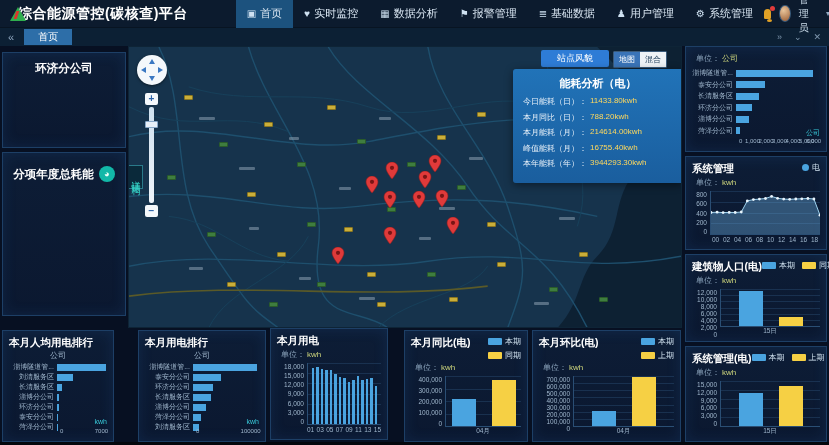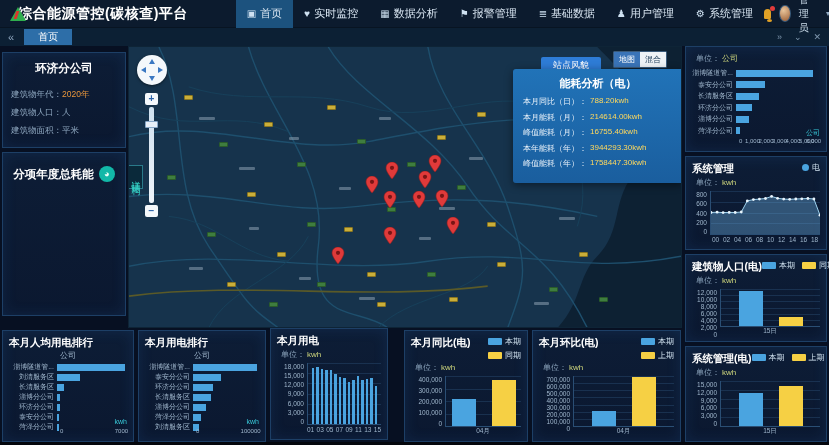--- a/index.html
+++ b/index.html
@@ -28,21 +28,21 @@
 .tab{background:#2d6ea8;color:#fff;font-size:10px;padding:0 14px;height:16px;display:flex;align-items:center}
 .tab-right{margin-left:auto;display:flex;gap:12px;color:#7e96ad;font-size:9px}
 
 .panel{position:absolute;background:linear-gradient(180deg,#0d1d36,#0b1830);border:1px solid #1d3f66;box-shadow:inset 0 0 14px rgba(40,100,170,.18);padding:5px 6px;display:flex;flex-direction:column}
 .pl1{left:2px;top:52px;width:124px;height:96px}
 .pl2{left:2px;top:152px;width:124px;height:164px}
 .pr1{left:685px;top:46px;width:142px;height:106px}
 .pr2{left:685px;top:156px;width:142px;height:94px}
 .pr3{left:685px;top:254px;width:142px;height:88px}
 .pr4{left:685px;top:346px;width:142px;height:96px}
-.pb1{left:2px;top:330px;width:132px;height:112px}
+.pb1{left:2px;top:330px;width:112px;height:112px}
 .pb2{left:138px;top:330px;width:128px;height:112px}
 .pb3{left:270px;top:328px;width:118px;height:112px}
 .pb4{left:404px;top:330px;width:124px;height:112px}
 .pb5{left:532px;top:330px;width:149px;height:112px}
 .p-head{display:flex;align-items:flex-start;min-height:13px}
 .p-title{font-size:10.5px;font-weight:bold;color:#fff;white-space:nowrap}
 .p-sub{font-size:8px;color:#8fa8c0;margin:1px 0 3px 4px}
 .p-sub .uv{color:#ccd47c;margin-left:2px}
 .legend{margin-left:auto;display:flex;gap:7px;font-size:8px;color:#cfe0ee;align-items:center}
 .legend.vert{flex-direction:column;align-items:flex-end;gap:3px}
@@ -95,21 +95,21 @@
 .pan i{position:absolute;width:0;height:0}
 .pan .au{left:12px;top:4px;border-left:3px solid transparent;border-right:3px solid transparent;border-bottom:5px solid #3a78c2}
 .pan .ad{left:12px;bottom:4px;border-left:3px solid transparent;border-right:3px solid transparent;border-top:5px solid #3a78c2}
 .pan .al{left:4px;top:12px;border-top:3px solid transparent;border-bottom:3px solid transparent;border-right:5px solid #3a78c2}
 .pan .ar{right:4px;top:12px;border-top:3px solid transparent;border-bottom:3px solid transparent;border-left:5px solid #3a78c2}
 .zoomctl{position:absolute;left:16px;top:46px;width:13px}
 .zbtn{width:13px;height:12px;background:#f4f8fb;color:#2a62a8;font-size:10px;line-height:11px;text-align:center;border-radius:2px;font-weight:bold;cursor:pointer}
 .ztrack{width:5px;height:96px;margin:2px auto;background:linear-gradient(180deg,#cfe0ee,#eef4fa);border-radius:2px;position:relative}
 .zhandle{position:absolute;left:-4px;top:14px;width:13px;height:7px;background:#e8f0f8;border:1px solid #88a8c8;border-radius:1px}
 .dtab{position:absolute;left:0;top:118px;width:14px;padding:7px 0;background:rgba(10,40,56,.92);border:1px solid #2a7a8a;border-left:none;color:#35d0c5;font-size:9px;writing-mode:vertical-rl;text-align:center;letter-spacing:2px}
-.sitebtn{position:absolute;left:412px;top:10px;width:60px;height:17px;background:#2e7cd6;color:#fff;font-size:9px;border:none;border-radius:2px;cursor:pointer}
+.sitebtn{position:absolute;left:412px;top:3px;width:68px;height:17px;background:#2e7cd6;color:#fff;font-size:9px;border:none;border-radius:2px;cursor:pointer}
 .layers{position:absolute;left:484px;top:4px;display:flex;font-size:8px;border:1px solid #3a5a7a;border-radius:1px;overflow:hidden}
 .lay{padding:2px 5px;cursor:pointer}
 .l1{background:#3a74b8;color:#fff}
 .l2{background:#eef2f6;color:#23405c}
 .popup{position:absolute;left:384px;top:22px;width:170px;background:linear-gradient(180deg,#2173b8,#1a5e9e);border-radius:3px;padding:7px 10px 9px;box-shadow:0 2px 8px rgba(0,0,0,.45)}
 .pop-title{font-size:11px;font-weight:bold;color:#fff;text-align:center;margin-bottom:5px}
 .pop-row{display:flex;font-size:8px;color:#eaf2fa;margin:4.5px 0;white-space:nowrap}
 .pop-val{color:#ffd95e;margin-left:3px}
 .dock{position:absolute;left:0;right:0;bottom:0;height:3px;background:#04070d}
 </style>
@@ -169,25 +169,20 @@
     <div class="tab">首页</div>
     <div class="tab-right">
       <span>»</span>
       <span>⌄</span>
       <span>✕</span>
     </div>
   </div>
 
   <section class="panel pl1">
     <div class="p-title">环济分公司</div>
-    <div id="info-rows">
-        <div class="info-row">建筑物年代：<span class="info-val orange">2020年</span></div>
-        <div class="info-row">建筑物人口：<span class="info-val">人</span></div>
-        <div class="info-row">建筑物面积：<span class="info-val">平米</span></div>
-      </div>
   </section>
 
   <section class="panel pl2">
     <div class="pl2-head">
       <span class="p-title">分项年度总耗能</span>
       <span class="ring">◕</span>
     </div>
   </section>
 
   <section class="map">
@@ -318,38 +313,38 @@
     <button class="sitebtn">站点风貌</button>
     <div class="layers">
       <span class="lay l1">地图</span>
       <span class="lay l2">混合</span>
     </div>
 
     <div class="popup">
       <div class="pop-title">能耗分析（电）</div>
       <div id="pop-rows">
           <div class="pop-row">
+            <span>今日能耗（日）：</span>
+            <span class="pop-val">11433.80kwh</span>
+          </div>
+          <div class="pop-row">
             <span>本月同比（日）：</span>
             <span class="pop-val">788.20kwh</span>
           </div>
           <div class="pop-row">
             <span>本月能耗（月）：</span>
             <span class="pop-val">214614.00kwh</span>
           </div>
           <div class="pop-row">
             <span>峰值能耗（月）：</span>
             <span class="pop-val">16755.40kwh</span>
           </div>
           <div class="pop-row">
             <span>本年能耗（年）：</span>
             <span class="pop-val">3944293.30kwh</span>
-          </div>
-          <div class="pop-row">
-            <span>峰值能耗（年）：</span>
-            <span class="pop-val">1758447.30kwh</span>
           </div>
         </div>
     </div>
   </section>
 
   <section class="panel pr1">
     <div class="p-sub"><span>单位：</span><span class="uv">公司</span></div>
     <div class="chart">
         <div class="hb-rows">
           <div class="hb-row">

